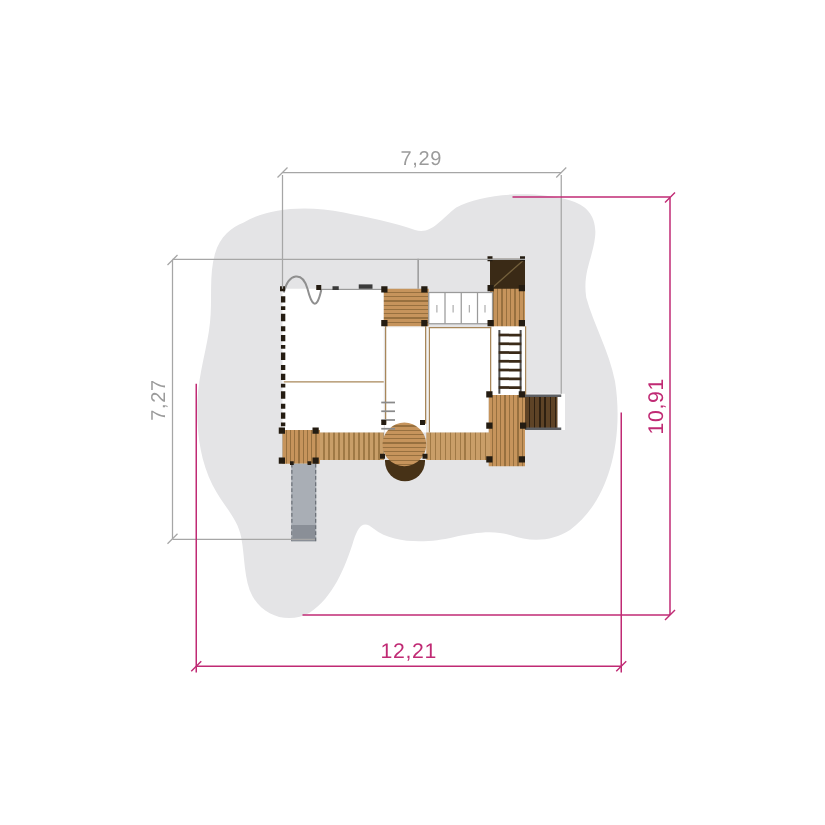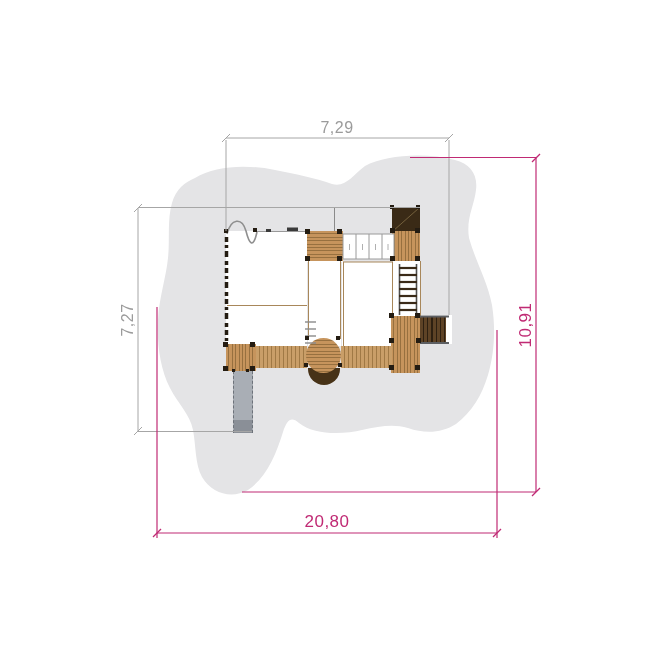--- a/index.html
+++ b/index.html
@@ -200,15 +200,15 @@
       <line x1="153" y1="537" x2="161" y2="529"></line>
       <line x1="493" y1="537" x2="501" y2="529"></line>
       <line x1="157" y1="307" x2="157" y2="538"></line>
       <line x1="497" y1="330" x2="497" y2="538"></line>
     </g>
   </svg>
 
   <div class="dim-label dim-gray" style="left:337px;top:128px;">7,29</div>
   <div class="dim-label dim-gray rot" style="left:128px;top:320px;">7,27</div>
   <div class="dim-label dim-pink rot" style="left:525px;top:325px;">10,91</div>
-  <div class="dim-label dim-pink" style="left:327px;top:521px;">20,80</div>
+  <div class="dim-label dim-pink" style="left:327px;top:521px;">12,21</div>
 
 </div>
 
 </body></html>

